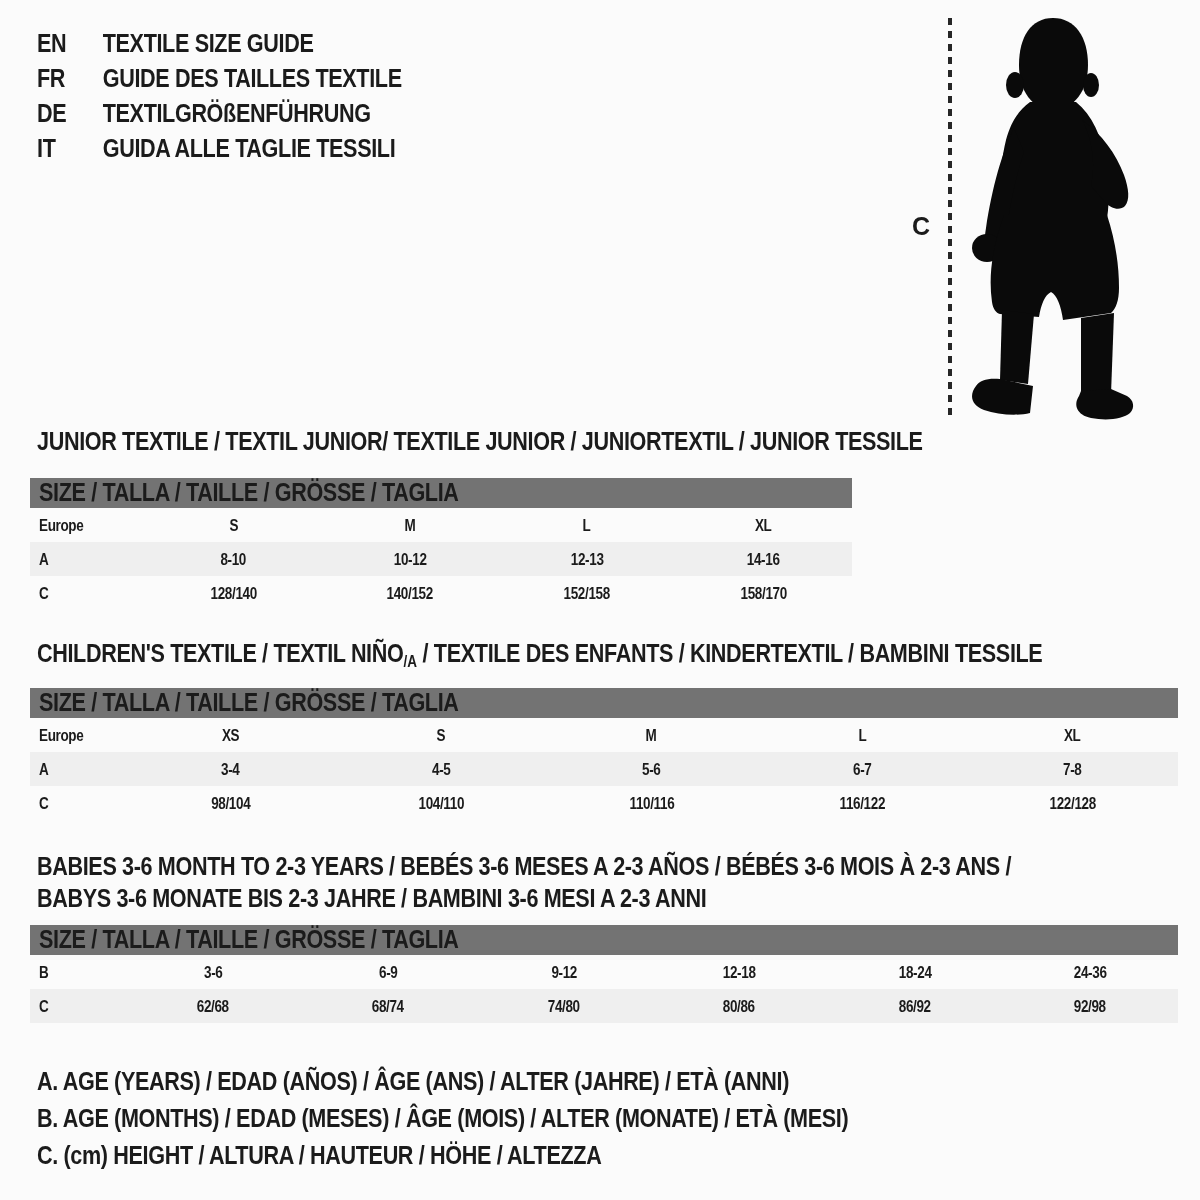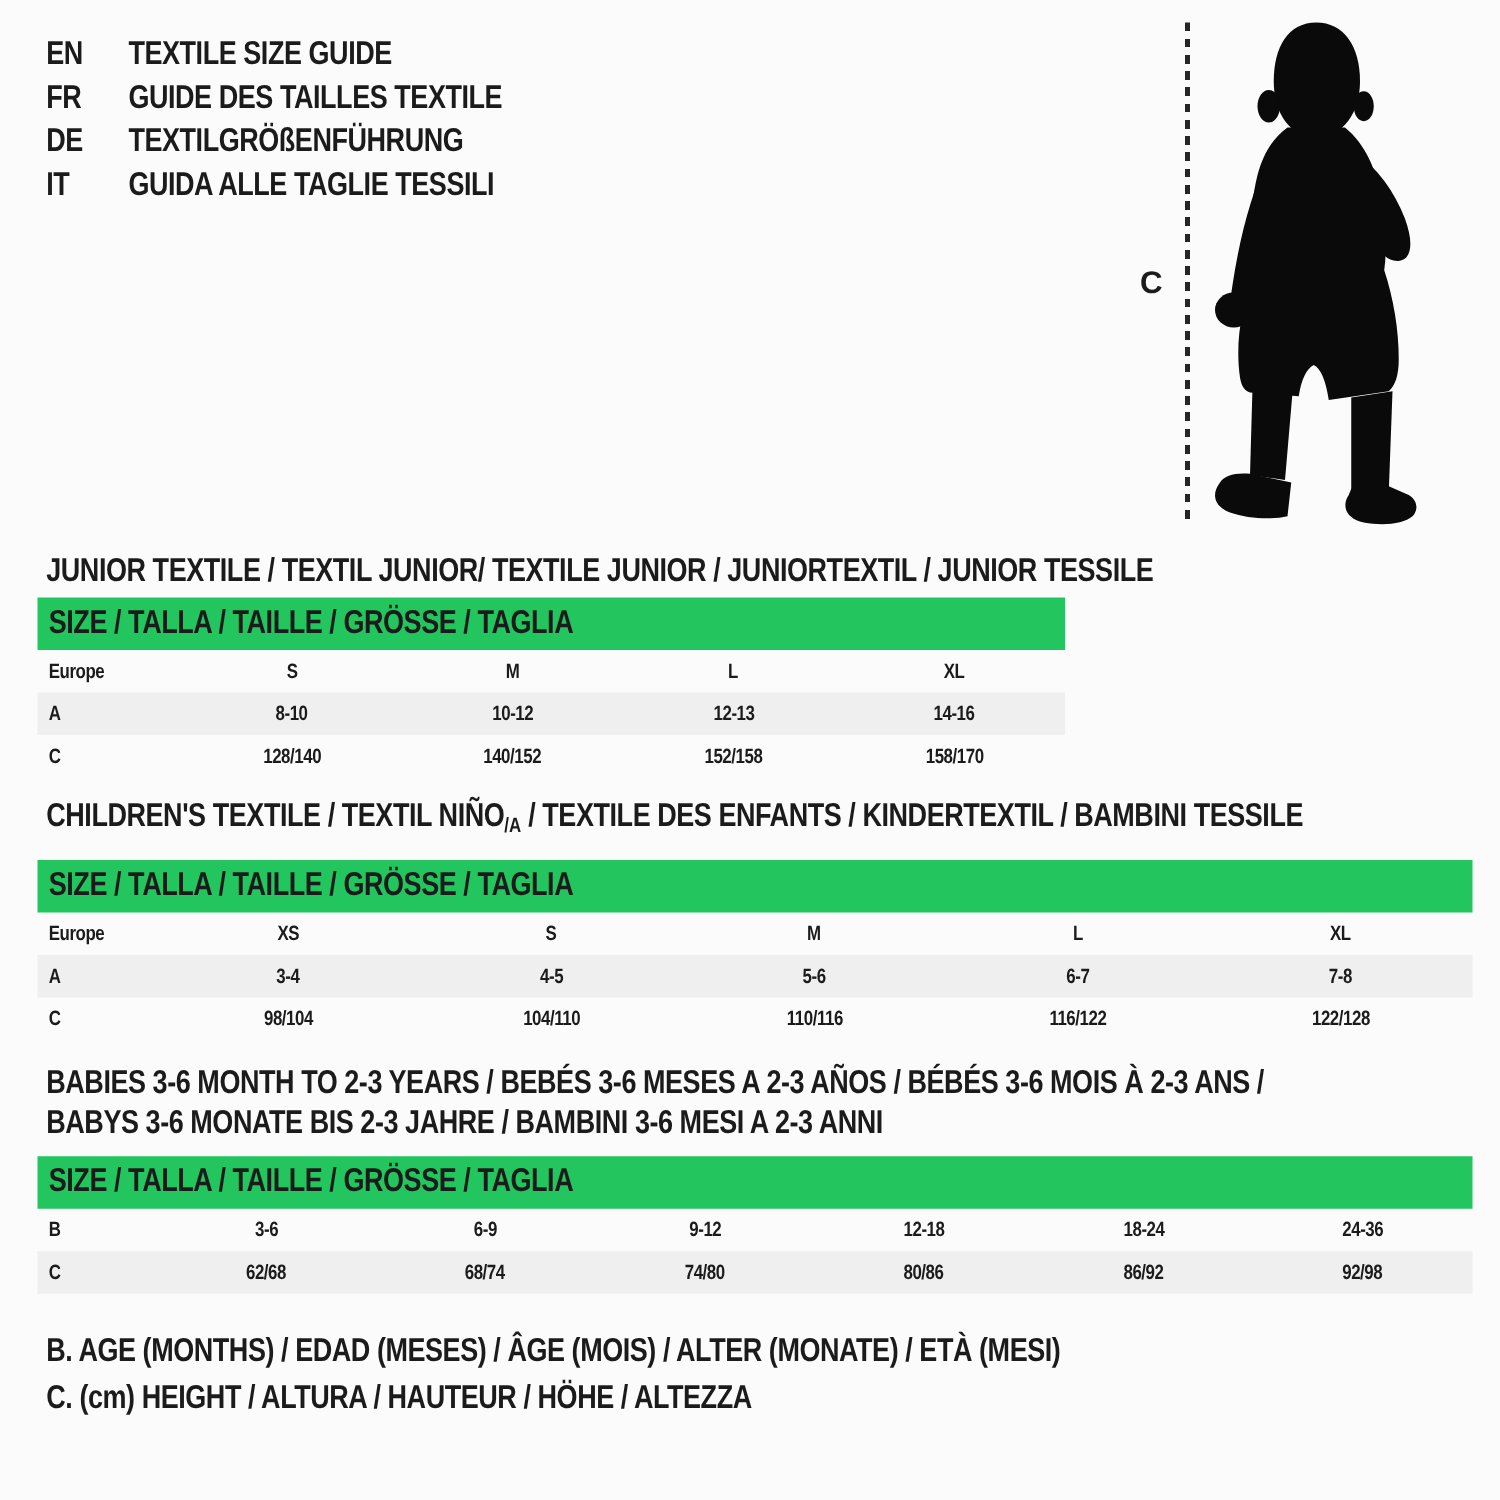--- a/index.html
+++ b/index.html
@@ -25,32 +25,32 @@
   
   .dashline {
     position:absolute; left:948px; top:18px; width:4px; height:398px;
     background:repeating-linear-gradient(to bottom, #262626 0 7px, transparent 7px 13px);
   }
   .c-label { position:absolute; left:912px; top:212px; font-size:25px; font-weight:700; }
   .figure-svg { position:absolute; left:960px; top:12px; }
 
   
   .sec-title { position:absolute; left:37px; font-size:24px; }
-  .sec-title-1 { top:444px; }
+  .sec-title-1 { top:428px; }
   .sec-title-2 { top:640px; }
   .sec-title-3 { top:851px; line-height:32px; }
   .subA { font-size:15px; vertical-align:-4px; letter-spacing:0; }
 
   .tbl { position:absolute; left:30px; }
   .tbl-junior   { top:478px; width:822px; }
   .tbl-children { top:688px; width:1148px; }
   .tbl-babies   { top:925px; width:1148px; }
 
   .band {
-    height:42px; background:#22c55e; display:flex; align-items:center;
+    height:30px; background:#737373; display:flex; align-items:center;
     padding-left:9px; box-sizing:border-box; font-size:24px;
   }
   .trow { display:flex; align-items:center; height:34px; font-size:15px; }
   .trow.stripe { background:#efefef; }
   .lab { padding-left:9px; box-sizing:border-box; text-align:left; }
   .tbl-junior .lab { width:115px; }
   .tbl-children .lab, .tbl-babies .lab { width:95px; }
   .cell { flex:1; text-align:center; }
 
   
@@ -189,17 +189,18 @@
       <div class="cell"><span class="cond condC">62/68</span></div>
       <div class="cell"><span class="cond condC">68/74</span></div>
       <div class="cell"><span class="cond condC">74/80</span></div>
       <div class="cell"><span class="cond condC">80/86</span></div>
       <div class="cell"><span class="cond condC">86/92</span></div>
       <div class="cell"><span class="cond condC">92/98</span></div>
     </div>
   </div>
 
   <div class="legend">
+    <div class="legend-row"><span class="cond condL">A. AGE (YEARS) / EDAD (AÑOS) / ÂGE (ANS) / ALTER (JAHRE) / ETÀ (ANNI)</span></div>
     <div class="legend-row"><span class="cond condL">B. AGE (MONTHS) / EDAD (MESES) / ÂGE (MOIS) / ALTER (MONATE) / ETÀ (MESI)</span></div>
     <div class="legend-row"><span class="cond condL">C. (cm) HEIGHT / ALTURA / HAUTEUR / HÖHE / ALTEZZA</span></div>
   </div>
 
 </div>
 
 </body></html>

